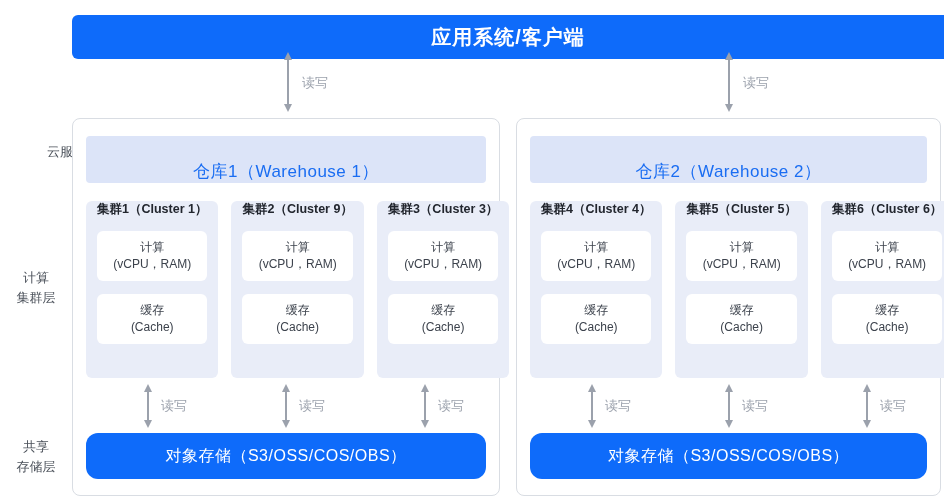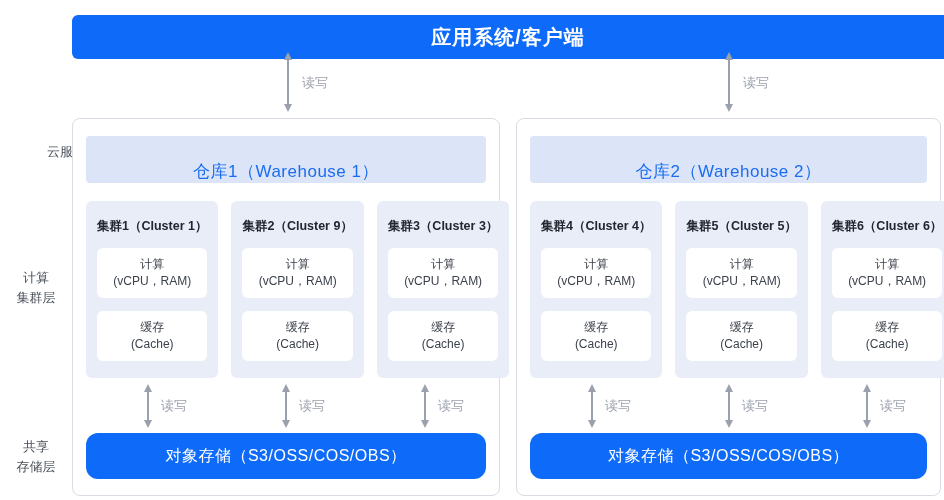--- a/index.html
+++ b/index.html
@@ -53,21 +53,21 @@
   }
   .clusters {
     position:absolute; left:13px; right:13px; top:82px; height:177px;
     display:flex; gap:13px;
   }
   .cluster {
     flex:1; background:#E9EDF8; border-radius:6px; box-sizing:border-box;
     padding:0 11px; position:relative;
   }
   .cluster-title {
-    margin-top:17px; text-align:left; font-size:12.5px; font-weight:700;
+    text-align:left; font-size:12.5px; font-weight:700;
     color:#22262E; white-space:nowrap;
   }
   .inner-box {
     margin-top:13px; height:50px; background:#ffffff; border-radius:6px;
     display:flex; flex-direction:column; align-items:center; justify-content:center;
     color:#3C424C; font-size:12px; line-height:17px; text-align:center;
   }
   
   .storage-bar {
     position:absolute; left:13px; right:13px; bottom:16px; height:46px;

